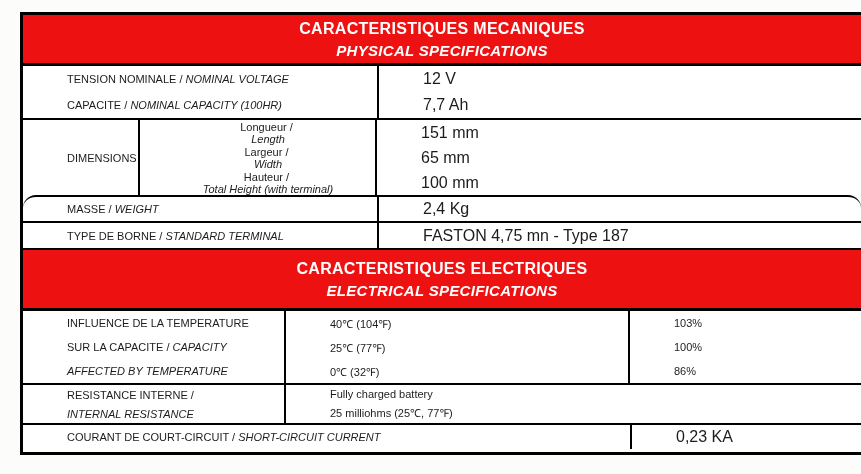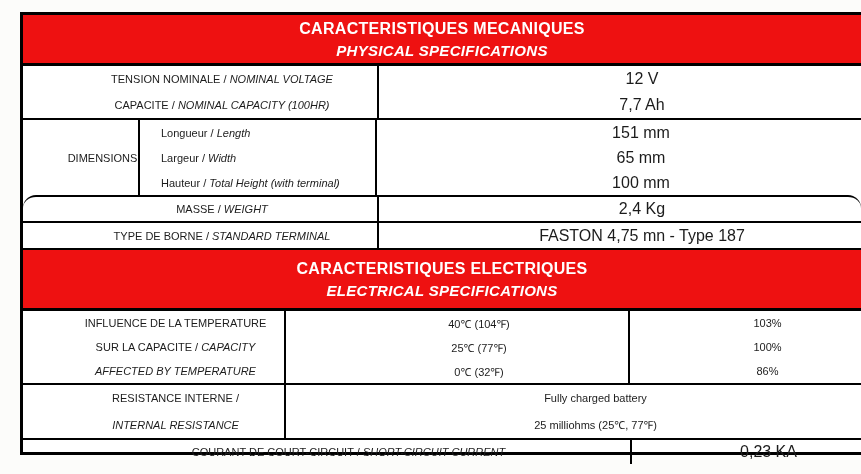--- a/index.html
+++ b/index.html
@@ -34,22 +34,22 @@
   }
   .hdr-line1{font-size:16px;font-weight:bold;letter-spacing:.3px;line-height:23px;}
   .hdr-line2{font-size:15px;font-weight:bold;font-style:italic;letter-spacing:.3px;line-height:22px;}
   .hdr2{border-top:2px solid var(--line);}
 
   
   .block{display:flex;flex:0 0 auto;box-sizing:border-box;}
   .b-top{border-top:2px solid var(--line);}
   .cell{box-sizing:border-box;display:flex;flex-direction:column;justify-content:space-around;}
   .v-div{border-right:2px solid var(--line);}
-  .line{display:flex;align-items:center;justify-content:center;font-size:11px;white-space:nowrap;padding-left:44px;}
-  .line.left{justify-content:flex-start;padding-left:21px;}
+  .line{display:flex;align-items:center;justify-content:flex-start;font-size:11px;white-space:nowrap;padding-left:44px;}
+  .line.left{justify-content:flex-start;padding-left:21px;flex-direction:column;}
   .val{font-size:16px;}
   .fr{font-style:normal;}
   .en{font-style:italic;}
   .sp{white-space:pre;}
 
   
   .w-mlabel{width:356px;}
   .w-mvalue{flex:1;}
   .w-dim1{width:117px;}
   .w-dim2{width:237px;}
@@ -59,21 +59,21 @@
   .w-emid{width:344px;}
   .w-eright{flex:1;}
   .w-espan{width:609px;}
 
   
   .h-voltcap{height:52px;}
   .h-dims{height:77px;}
   .h-masse{height:26px;border-radius:13px;}
   .h-borne{height:27px;}
   .h-temp{height:72px;}
-  .h-resist{height:55px;}
+  .h-resist{height:40px;}
   .h-court{height:26px;}
   .hdr1{height:48px;}
   .hdr2{height:58px;}
 </style>
 </head>
 <body>
 
 <div class="sheet">
 
   <div class="hdr hdr1">

